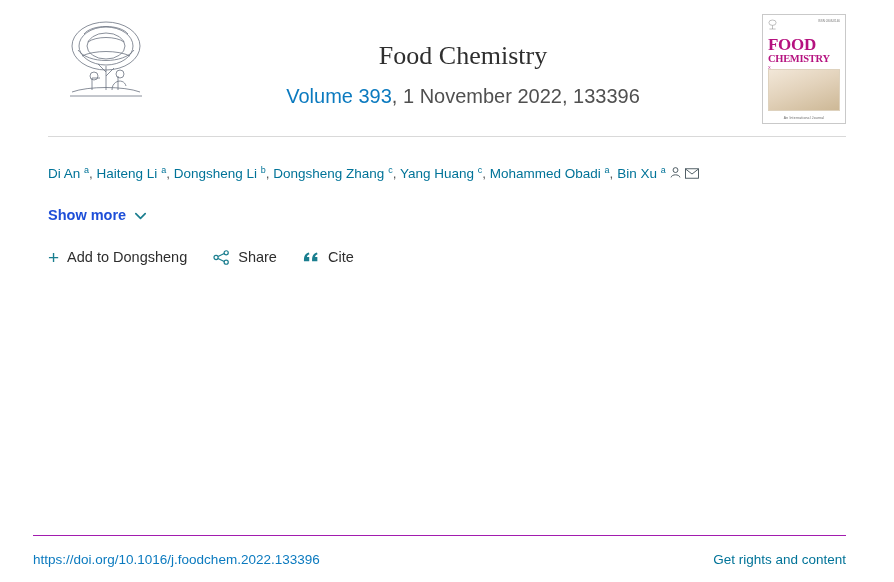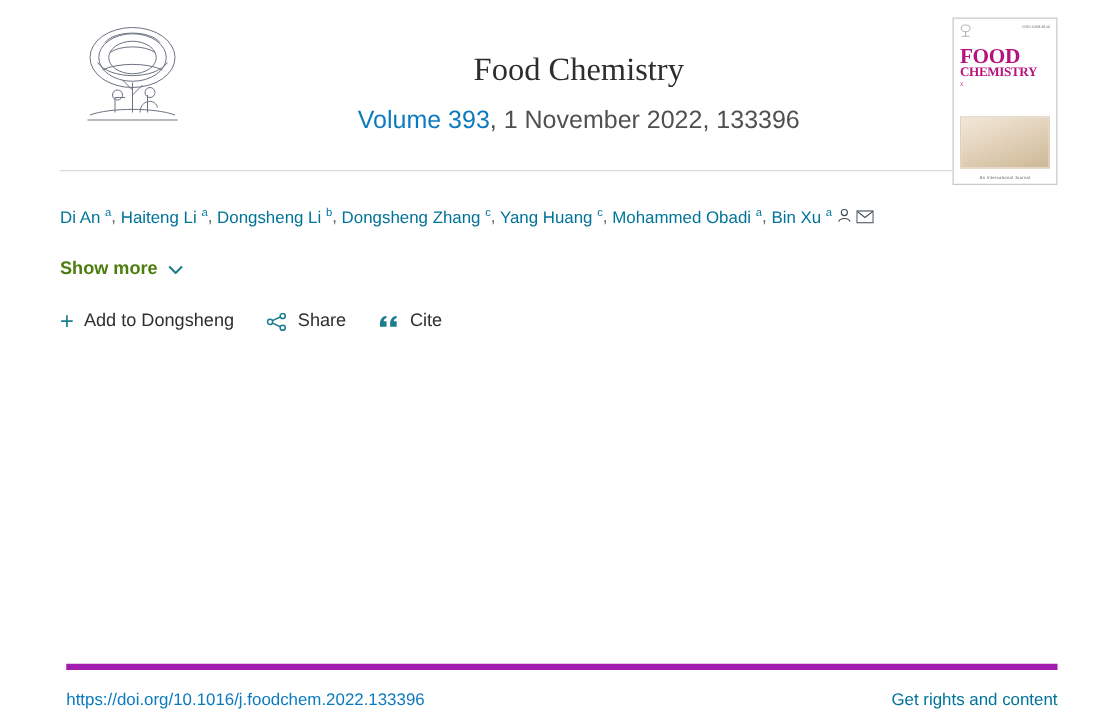--- a/index.html
+++ b/index.html
@@ -66,21 +66,21 @@
     font-size: 20px;
     color: #505050;
   }
   .journal-meta a {
     color: #0b7abf;
     text-decoration: none;
   }
   .cover {
     width: 84px;
     flex: 0 0 84px;
-    height: 134px;
+    height: 110px;
     border: 1px solid #c9c9c9;
     background: #ffffff;
     box-sizing: border-box;
     padding: 4px 5px;
     position: relative;
   }
   .cover-top {
     display: flex;
     justify-content: space-between;
     align-items: flex-start;
@@ -166,21 +166,21 @@
     vertical-align: -1px;
     margin-left: 3px;
   }
 
   
   .show-more {
     margin-top: 22px;
     display: inline-flex;
     align-items: center;
     gap: 7px;
-    color: #4d7c0f;
+    color: #1d4ed8;
     font-size: 14.5px;
     font-weight: 700;
     cursor: pointer;
   }
   .chev {
     display: inline-block;
     width: 13px;
     height: 13px;
   }
 
@@ -204,25 +204,25 @@
     font-size: 19px;
     line-height: 1;
     color: #1a7e8f;
     font-weight: 400;
   }
   .share-icon, .cite-icon { color: #1a7e8f; display:inline-flex; }
 
   
   .footer {
     position: absolute;
-    left: 53px;
+    left: 33px;
     right: 48px;
     bottom: 0;
     height: 46px;
-    border-top: 5px solid #a21caf;
+    border-top: 1px solid #a21caf;
     display: flex;
     align-items: center;
     justify-content: space-between;
     font-size: 13.5px;
   }
   .doi-link { color: #0b7abf; text-decoration: none; }
   .rights-link { color: #007398; text-decoration: none; }
 </style>
 </head>
 <body>

